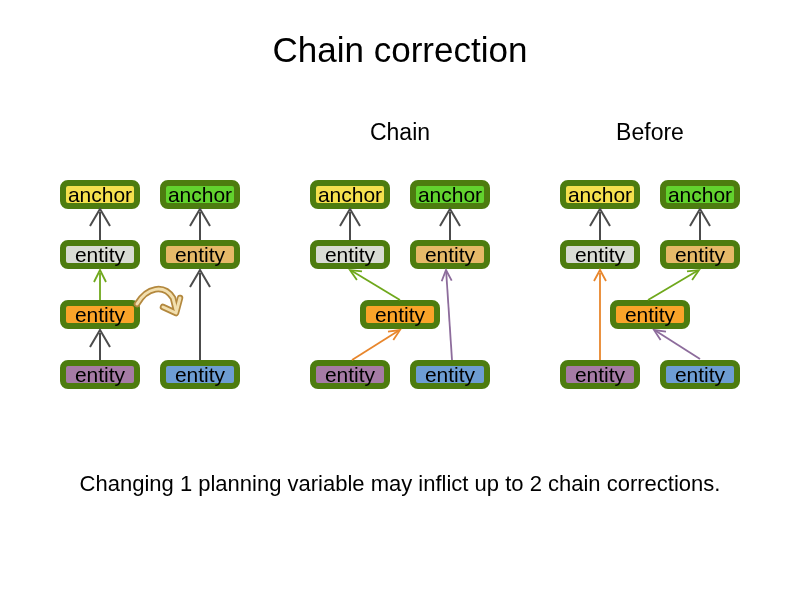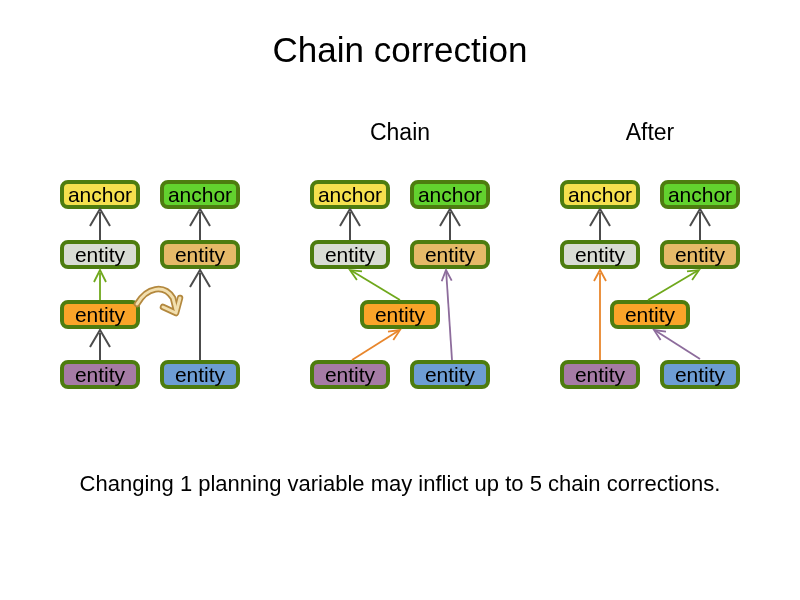--- a/index.html
+++ b/index.html
@@ -21,21 +21,21 @@
   .panel-label.before { left:310px; }
   .panel-label.after  { left:560px; }
 
   .caption {
     position:absolute; top:470px; left:0; width:800px;
     text-align:center; font-size:22px; line-height:27px;
   }
 
   .box {
     position:absolute; width:80px; height:29px;
-    box-sizing:border-box; border:4px solid #4d7c0f; border-radius:8px;
+    box-sizing:border-box; border:6px solid #4d7c0f; border-radius:8px;
     display:flex; align-items:center; justify-content:center;
     font-size:21px; line-height:21px; z-index:2;
   }
   .c-yellow { background:#F5E04E; }
   .c-green  { background:#62D22E; }
   .c-gray   { background:#D9DCD4; }
   .c-tan    { background:#E5B968; }
   .c-orange { background:#FAA429; }
   .c-purple { background:#A67BA6; }
   .c-blue   { background:#6D9DD3; }
@@ -51,22 +51,22 @@
   .mv-out { stroke:#B3883E; stroke-width:6.5; fill:none; stroke-linecap:round; stroke-linejoin:round; }
   .mv-in  { stroke:#F2DFAE; stroke-width:3;   fill:none; stroke-linecap:round; stroke-linejoin:round; }
 </style>
 </head>
 <body>
 
 <div class="stage">
 
   <div class="title">Chain correction</div>
   <div class="panel-label before">Chain</div>
-  <div class="panel-label after">After</div>
-  <div class="caption">Changing 1 planning variable may inflict up to 5 chain corrections.</div>
+  <div class="panel-label after">Before</div>
+  <div class="caption">Changing 1 planning variable may inflict up to 2 chain corrections.</div>
 
   <div class="box c-yellow" style="left:60px;top:180px">anchor</div>
   <div class="box c-green" style="left:160px;top:180px">anchor</div>
   <div class="box c-gray" style="left:60px;top:240px">entity</div>
   <div class="box c-tan" style="left:160px;top:240px">entity</div>
   <div class="box c-orange" style="left:60px;top:300px">entity</div>
   <div class="box c-purple" style="left:60px;top:360px">entity</div>
   <div class="box c-blue" style="left:160px;top:360px">entity</div>
 
   <div class="box c-yellow" style="left:310px;top:180px">anchor</div>

